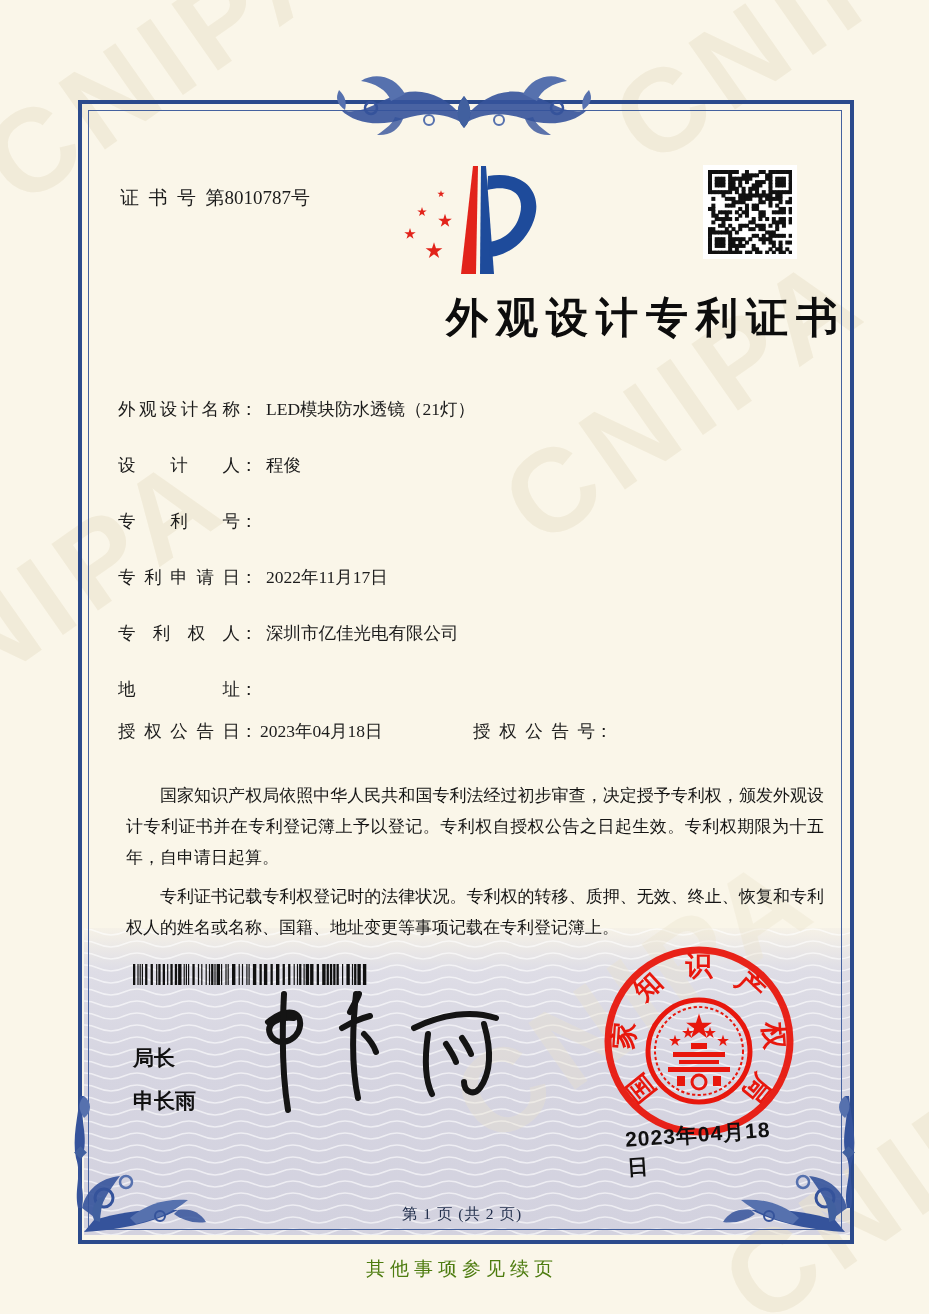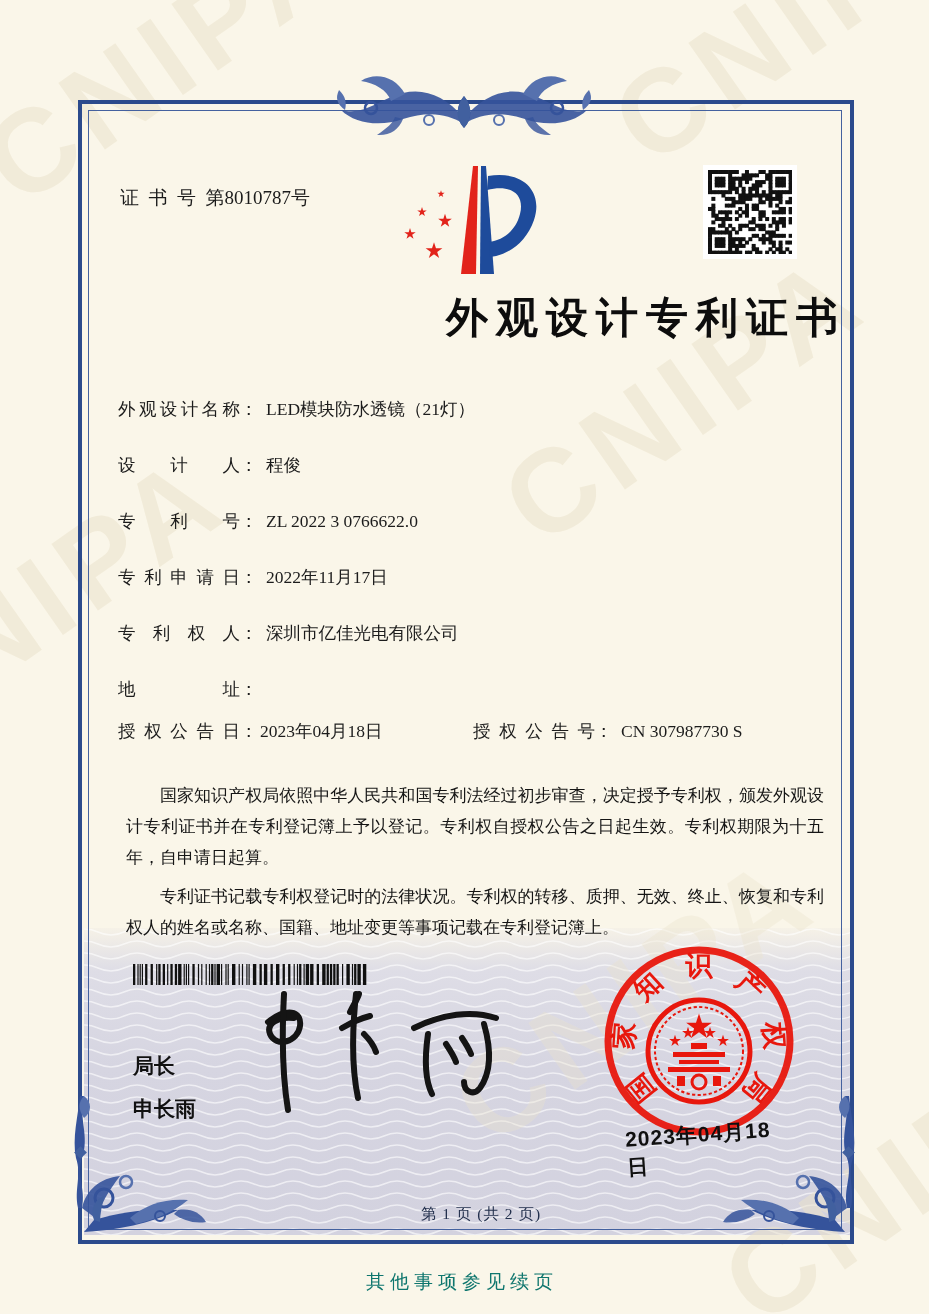--- a/index.html
+++ b/index.html
@@ -37,32 +37,32 @@
   .fcolon{flex:0 0 18px;}
   .fvalue{flex:1;margin-left:8px;}
   .gval{flex:0 0 213px;margin-left:2px;}
   
   .paras{left:118px;top:772px;width:714px;font-size:17px;line-height:31px;
       color:#151515;text-align:justify;z-index:4;}
   .paras p{margin:8px;text-indent:2em;}
   
   .barcode{left:133px;top:964px;z-index:4;}
   .officer{left:133px;font-family:"Liberation Sans","DejaVu Sans",sans-serif;
-      font-weight:bold;font-size:21px;color:#111;z-index:4;margin-top:8px;}
+      font-weight:bold;font-size:21px;color:#111;z-index:4;}
   .officer.t1{top:1044px;}
   .officer.t2{top:1087px;}
   .sig{left:238px;top:982px;z-index:5;}
   .seal{left:598px;top:940px;z-index:5;}
   .seal-date{left:626px;top:1120px;width:166px;font-size:21px;font-weight:bold;
       color:#101010;transform:rotate(-4deg);z-index:6;letter-spacing:1px;
       font-family:"Liberation Sans","DejaVu Sans",sans-serif;}
   .pageinfo{left:78px;top:1204px;width:768px;text-align:center;font-size:15.5px;
-      color:#23304d;z-index:4;letter-spacing:1px;margin-left:19px;}
+      color:#23304d;z-index:4;letter-spacing:1px;}
   .contnote{left:78px;top:1256px;width:768px;text-align:center;font-size:19px;
-      color:#0f766e;letter-spacing:5px;z-index:4;margin-top:13px;}
+      color:#4d7c0f;letter-spacing:5px;z-index:4;}
   .orn{z-index:4;pointer-events:none;}
 </style>
 </head>
 <body>
 
 <span class="wm" style="left:-40px;top:-10px;">CNIPA</span>
 <span class="wm" style="left:590px;top:-50px;">CNIPA</span>
 <span class="wm" style="left:480px;top:330px;">CNIPA</span>
 <span class="wm" style="left:-160px;top:530px;">CNIPA</span>
 <span class="wm" style="left:430px;top:930px;opacity:.35;">CNIPA</span>
@@ -482,21 +482,20 @@
     <span class="fcolon">：</span>
     <span class="fvalue">程俊</span>
   </div>
   <div class="frow">
     <span class="flabel jlabel jflex">
         <span>专</span>
         <span>利</span>
         <span>号</span>
       </span>
     <span class="fcolon">：</span>
-    <span class="fvalue">ZL 2022 3 0766622.0</span>
   </div>
   <div class="frow">
     <span class="flabel jlabel jflex">
         <span>专</span>
         <span>利</span>
         <span>申</span>
         <span>请</span>
         <span>日</span>
       </span>
     <span class="fcolon">：</span>
@@ -530,21 +529,20 @@
     <span class="fcolon">：</span>
     <span class="gval">2023年04月18日</span>
     <span class="flabel jlabel jflex">
         <span>授</span>
         <span>权</span>
         <span>公</span>
         <span>告</span>
         <span>号</span>
       </span>
     <span class="fcolon">：</span>
-    <span class="fvalue">CN 307987730 S</span>
   </div>
 </div>
 
 <div class="abs paras">
   <p>国家知识产权局依照中华人民共和国专利法经过初步审查，决定授予专利权，颁发外观设计专利证书并在专利登记簿上予以登记。专利权自授权公告之日起生效。专利权期限为十五年，自申请日起算。</p>
   <p>专利证书记载专利权登记时的法律状况。专利权的转移、质押、无效、终止、恢复和专利权人的姓名或名称、国籍、地址变更等事项记载在专利登记簿上。</p>
 </div>
 
 <svg class="abs barcode" id="barcode" width="236" height="22">
     <rect x="0.00" y="0" width="2.30" height="21" fill="#101010"></rect>

